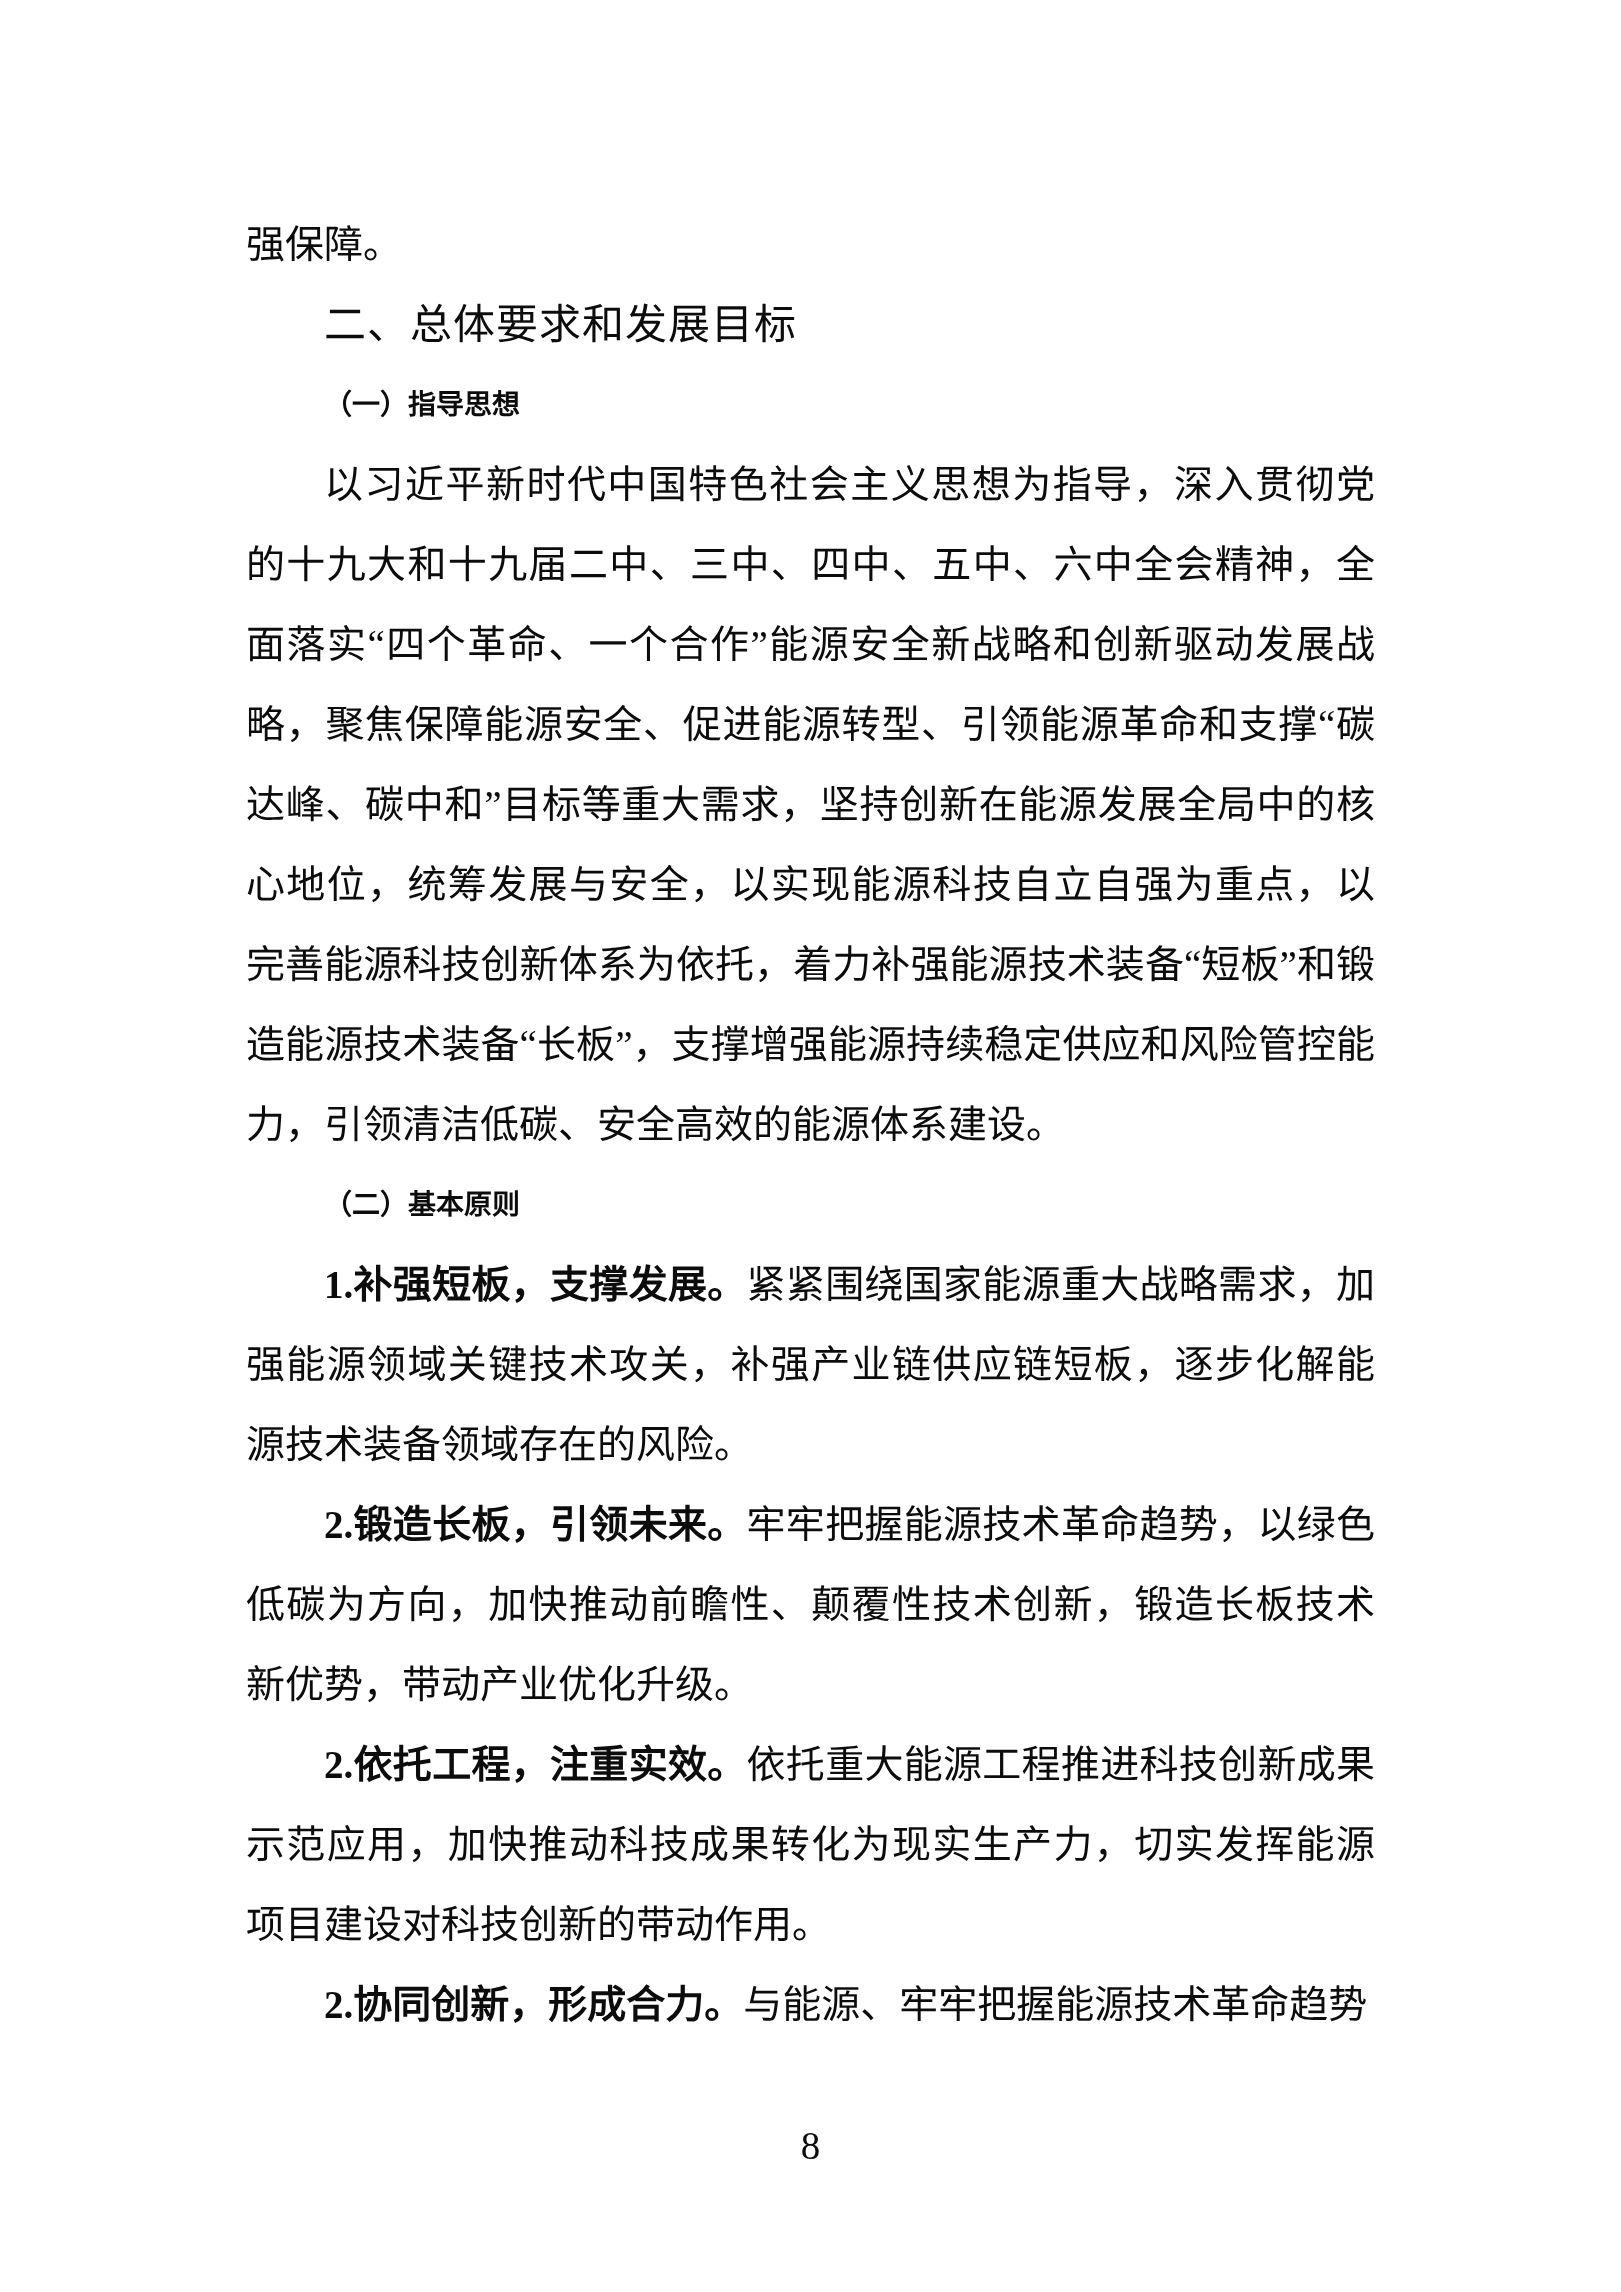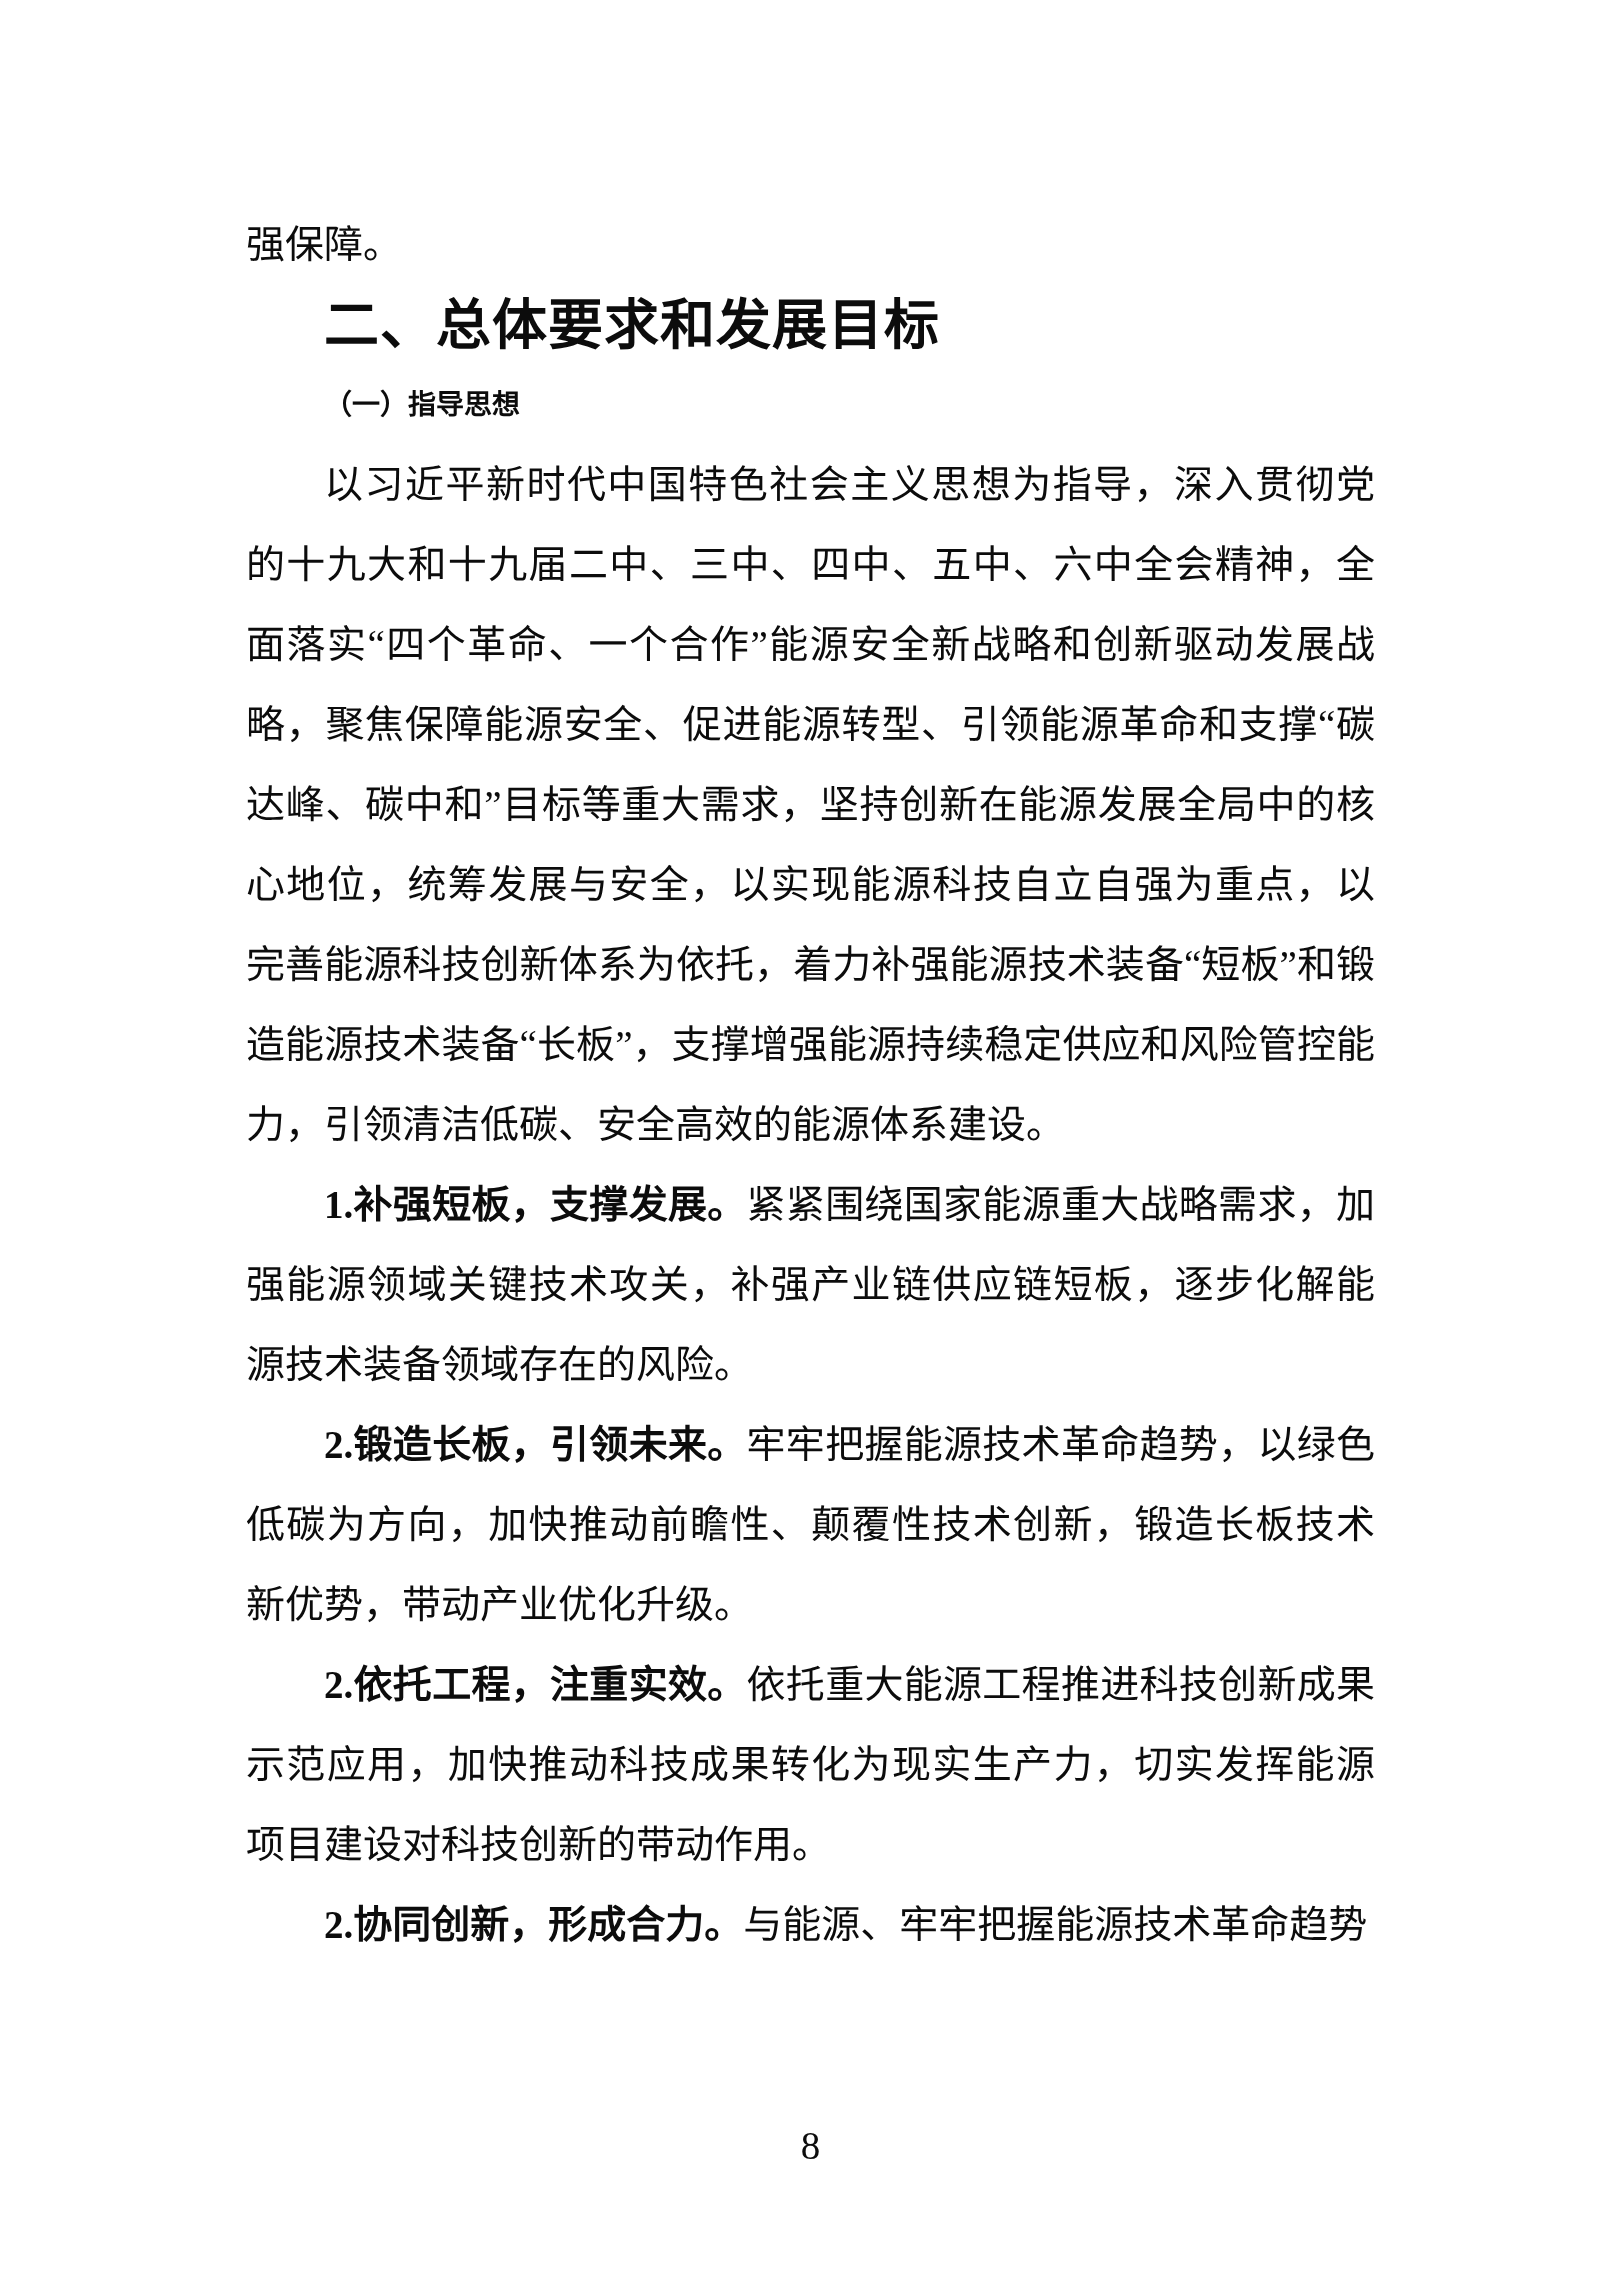--- a/index.html
+++ b/index.html
@@ -26,22 +26,22 @@
   }
   .continuation {
     text-indent: 0;
   }
   .indent2 {
     text-indent: 78px;
   }
   h1.section-heading {
     margin: 0;
     font-family: "Liberation Sans", "DejaVu Sans", sans-serif;
-    font-weight: 700;
-    font-size: 55px;
+    font-weight: 400;
+    font-size: 42px;
     line-height: 80px;
     text-indent: 78px;
     letter-spacing: 1px;
   }
   h2.sub-heading {
     margin: 0;
     font-weight: 700;
     font-size: 28px;
     line-height: 80px;
     text-indent: 78px;
@@ -66,20 +66,21 @@
 <div class="page">
 
   <p class="line continuation">强保障。</p>
 
   <h1 class="section-heading">二、总体要求和发展目标</h1>
 
   <h2 class="sub-heading">（一）指导思想</h2>
 
   <p class="line indent2">以习近平新时代中国特色社会主义思想为指导，深入贯彻党的十九大和十九届二中、三中、四中、五中、六中全会精神，全面落实“四个革命、一个合作”能源安全新战略和创新驱动发展战略，聚焦保障能源安全、促进能源转型、引领能源革命和支撑“碳达峰、碳中和”目标等重大需求，坚持创新在能源发展全局中的核心地位，统筹发展与安全，以实现能源科技自立自强为重点，以完善能源科技创新体系为依托，着力补强能源技术装备“短板”和锻造能源技术装备“长板”，支撑增强能源持续稳定供应和风险管控能力，引领清洁低碳、安全高效的能源体系建设。</p>
 
+  <h2 class="sub-heading">（二）基本原则</h2>
 
   <p class="line indent2"><span class="lead">1.补强短板，支撑发展。</span><span>紧紧围绕国家能源重大战略需求，加强能源领域关键技术攻关，补强产业链供应链短板，逐步化解能源技术装备领域存在的风险。</span></p>
 
   <p class="line indent2"><span class="lead">2.锻造长板，引领未来。</span><span>牢牢把握能源技术革命趋势，以绿色低碳为方向，加快推动前瞻性、颠覆性技术创新，锻造长板技术新优势，带动产业优化升级。</span></p>
 
   <p class="line indent2"><span class="lead">2.依托工程，注重实效。</span><span>依托重大能源工程推进科技创新成果示范应用，加快推动科技成果转化为现实生产力，切实发挥能源项目建设对科技创新的带动作用。</span></p>
 
   <p class="line indent2"><span class="lead">2.协同创新，形成合力。</span><span>与能源、牢牢把握能源技术革命趋势</span></p>
 
   <div class="page-number">8</div>

